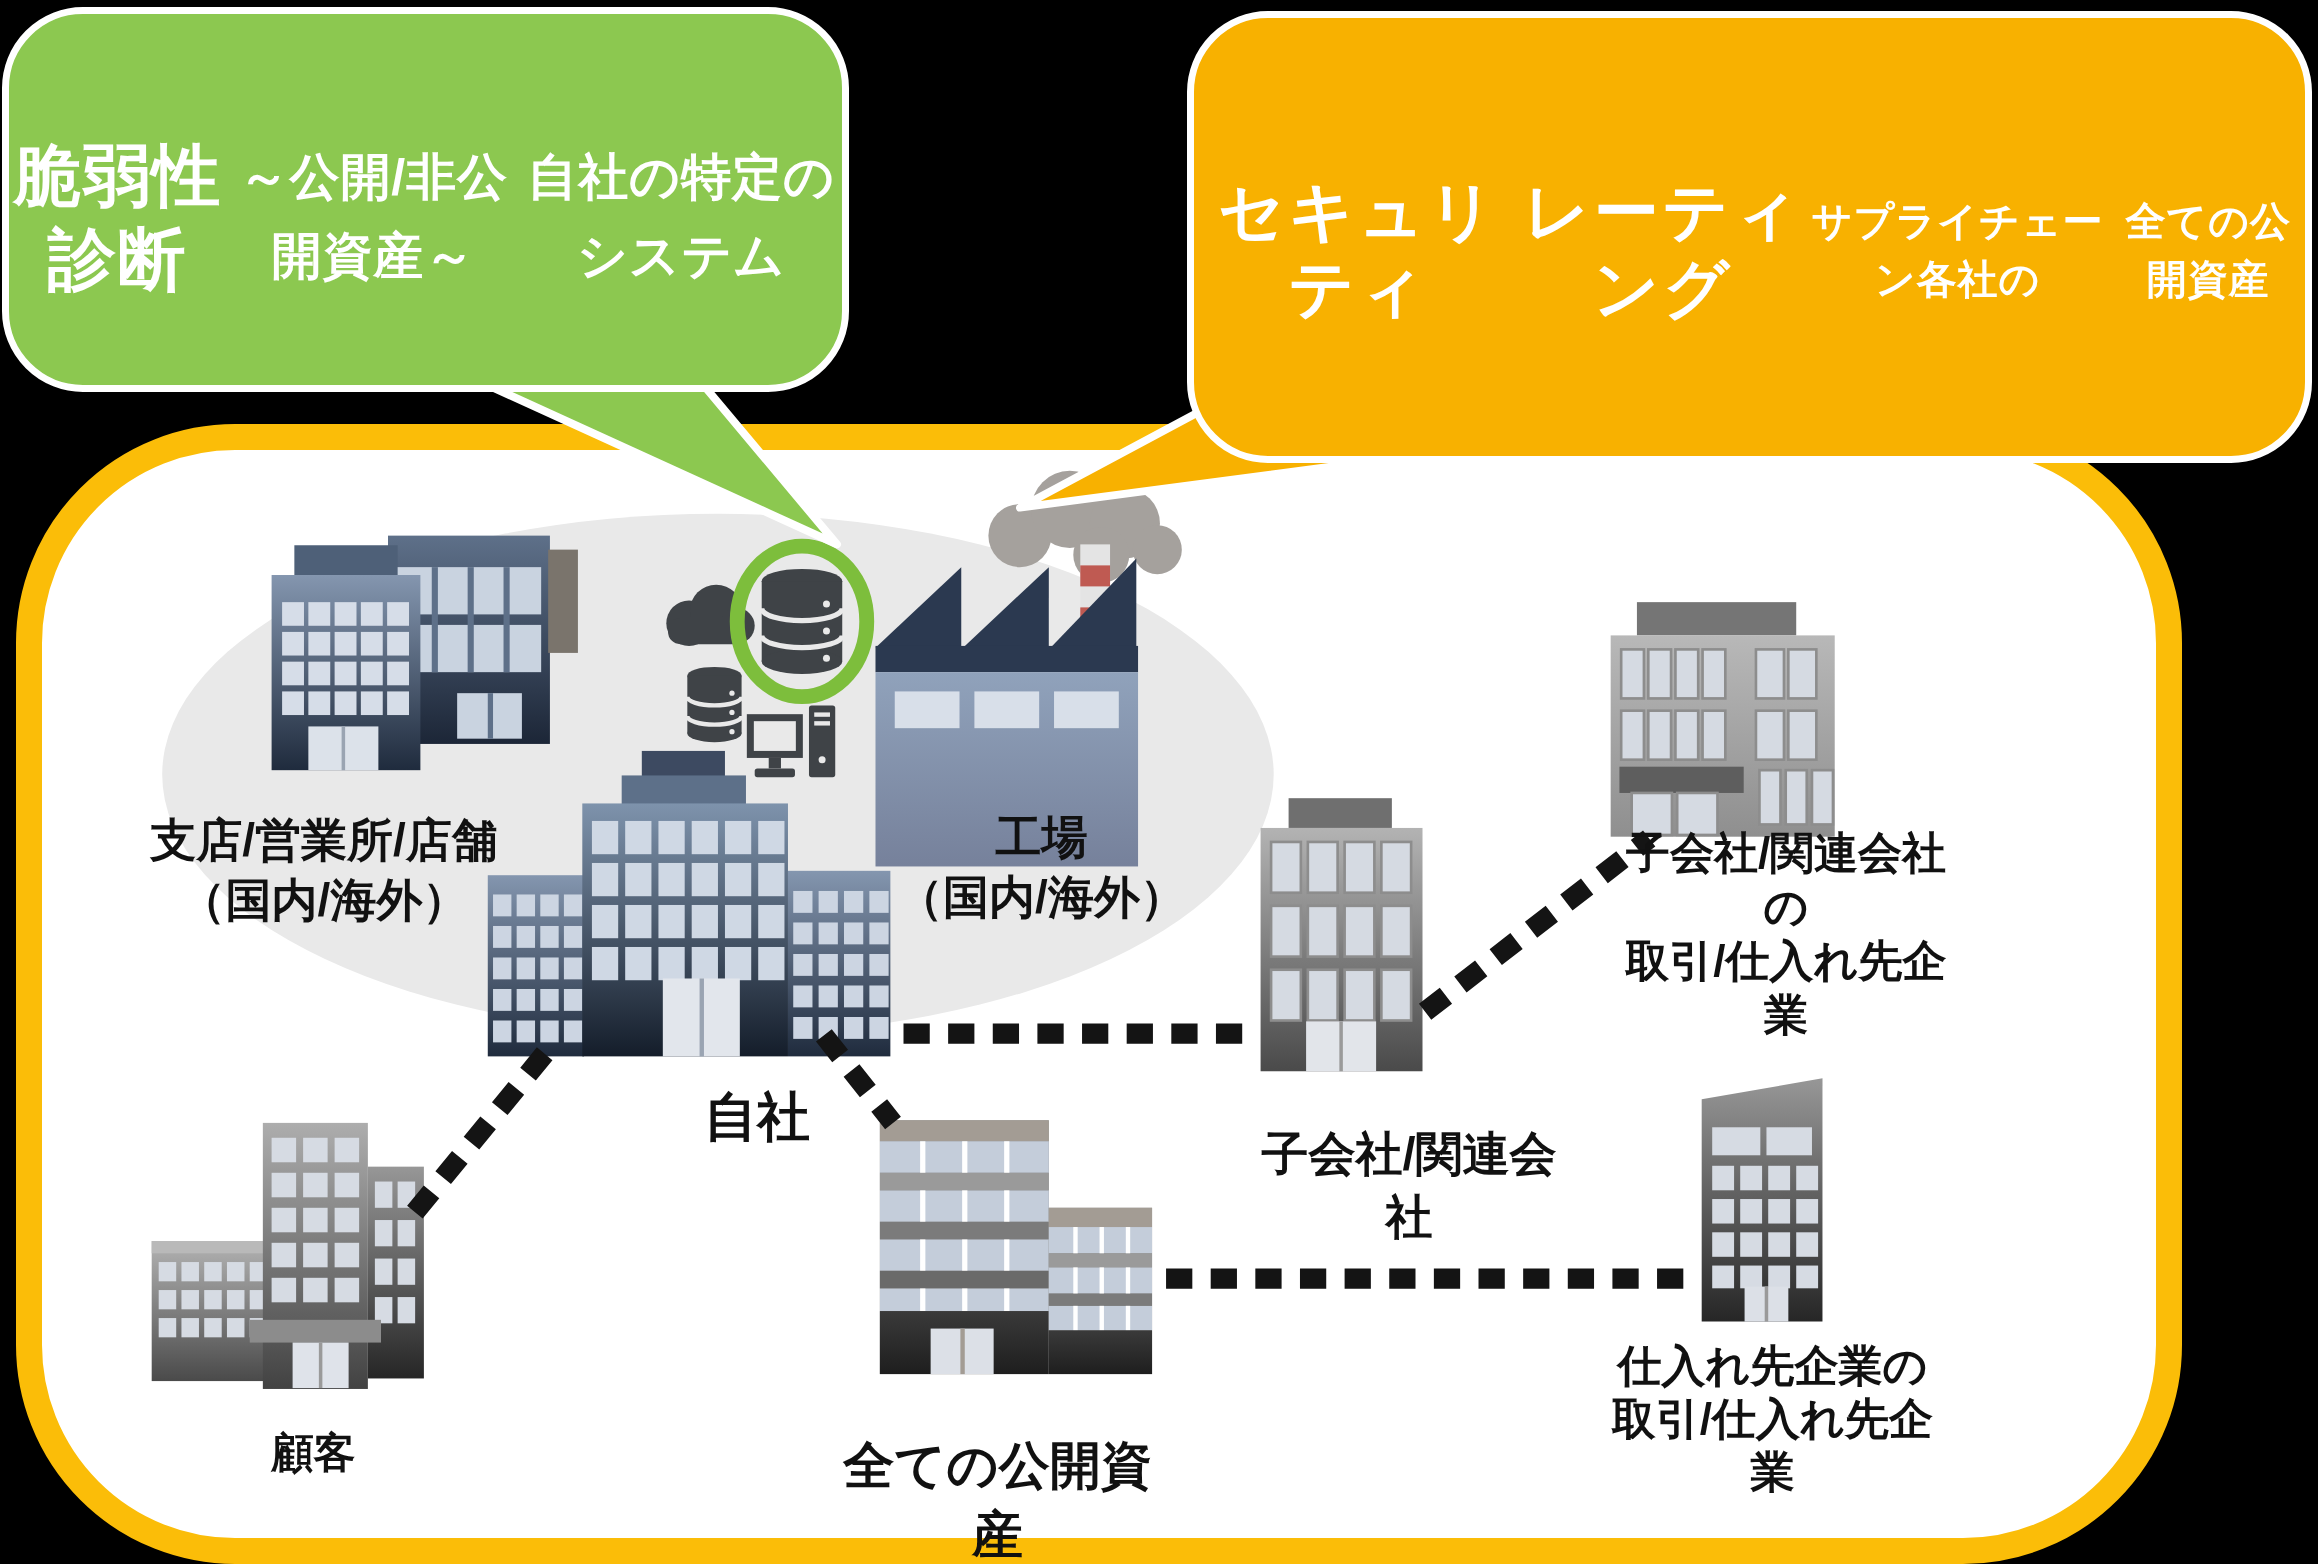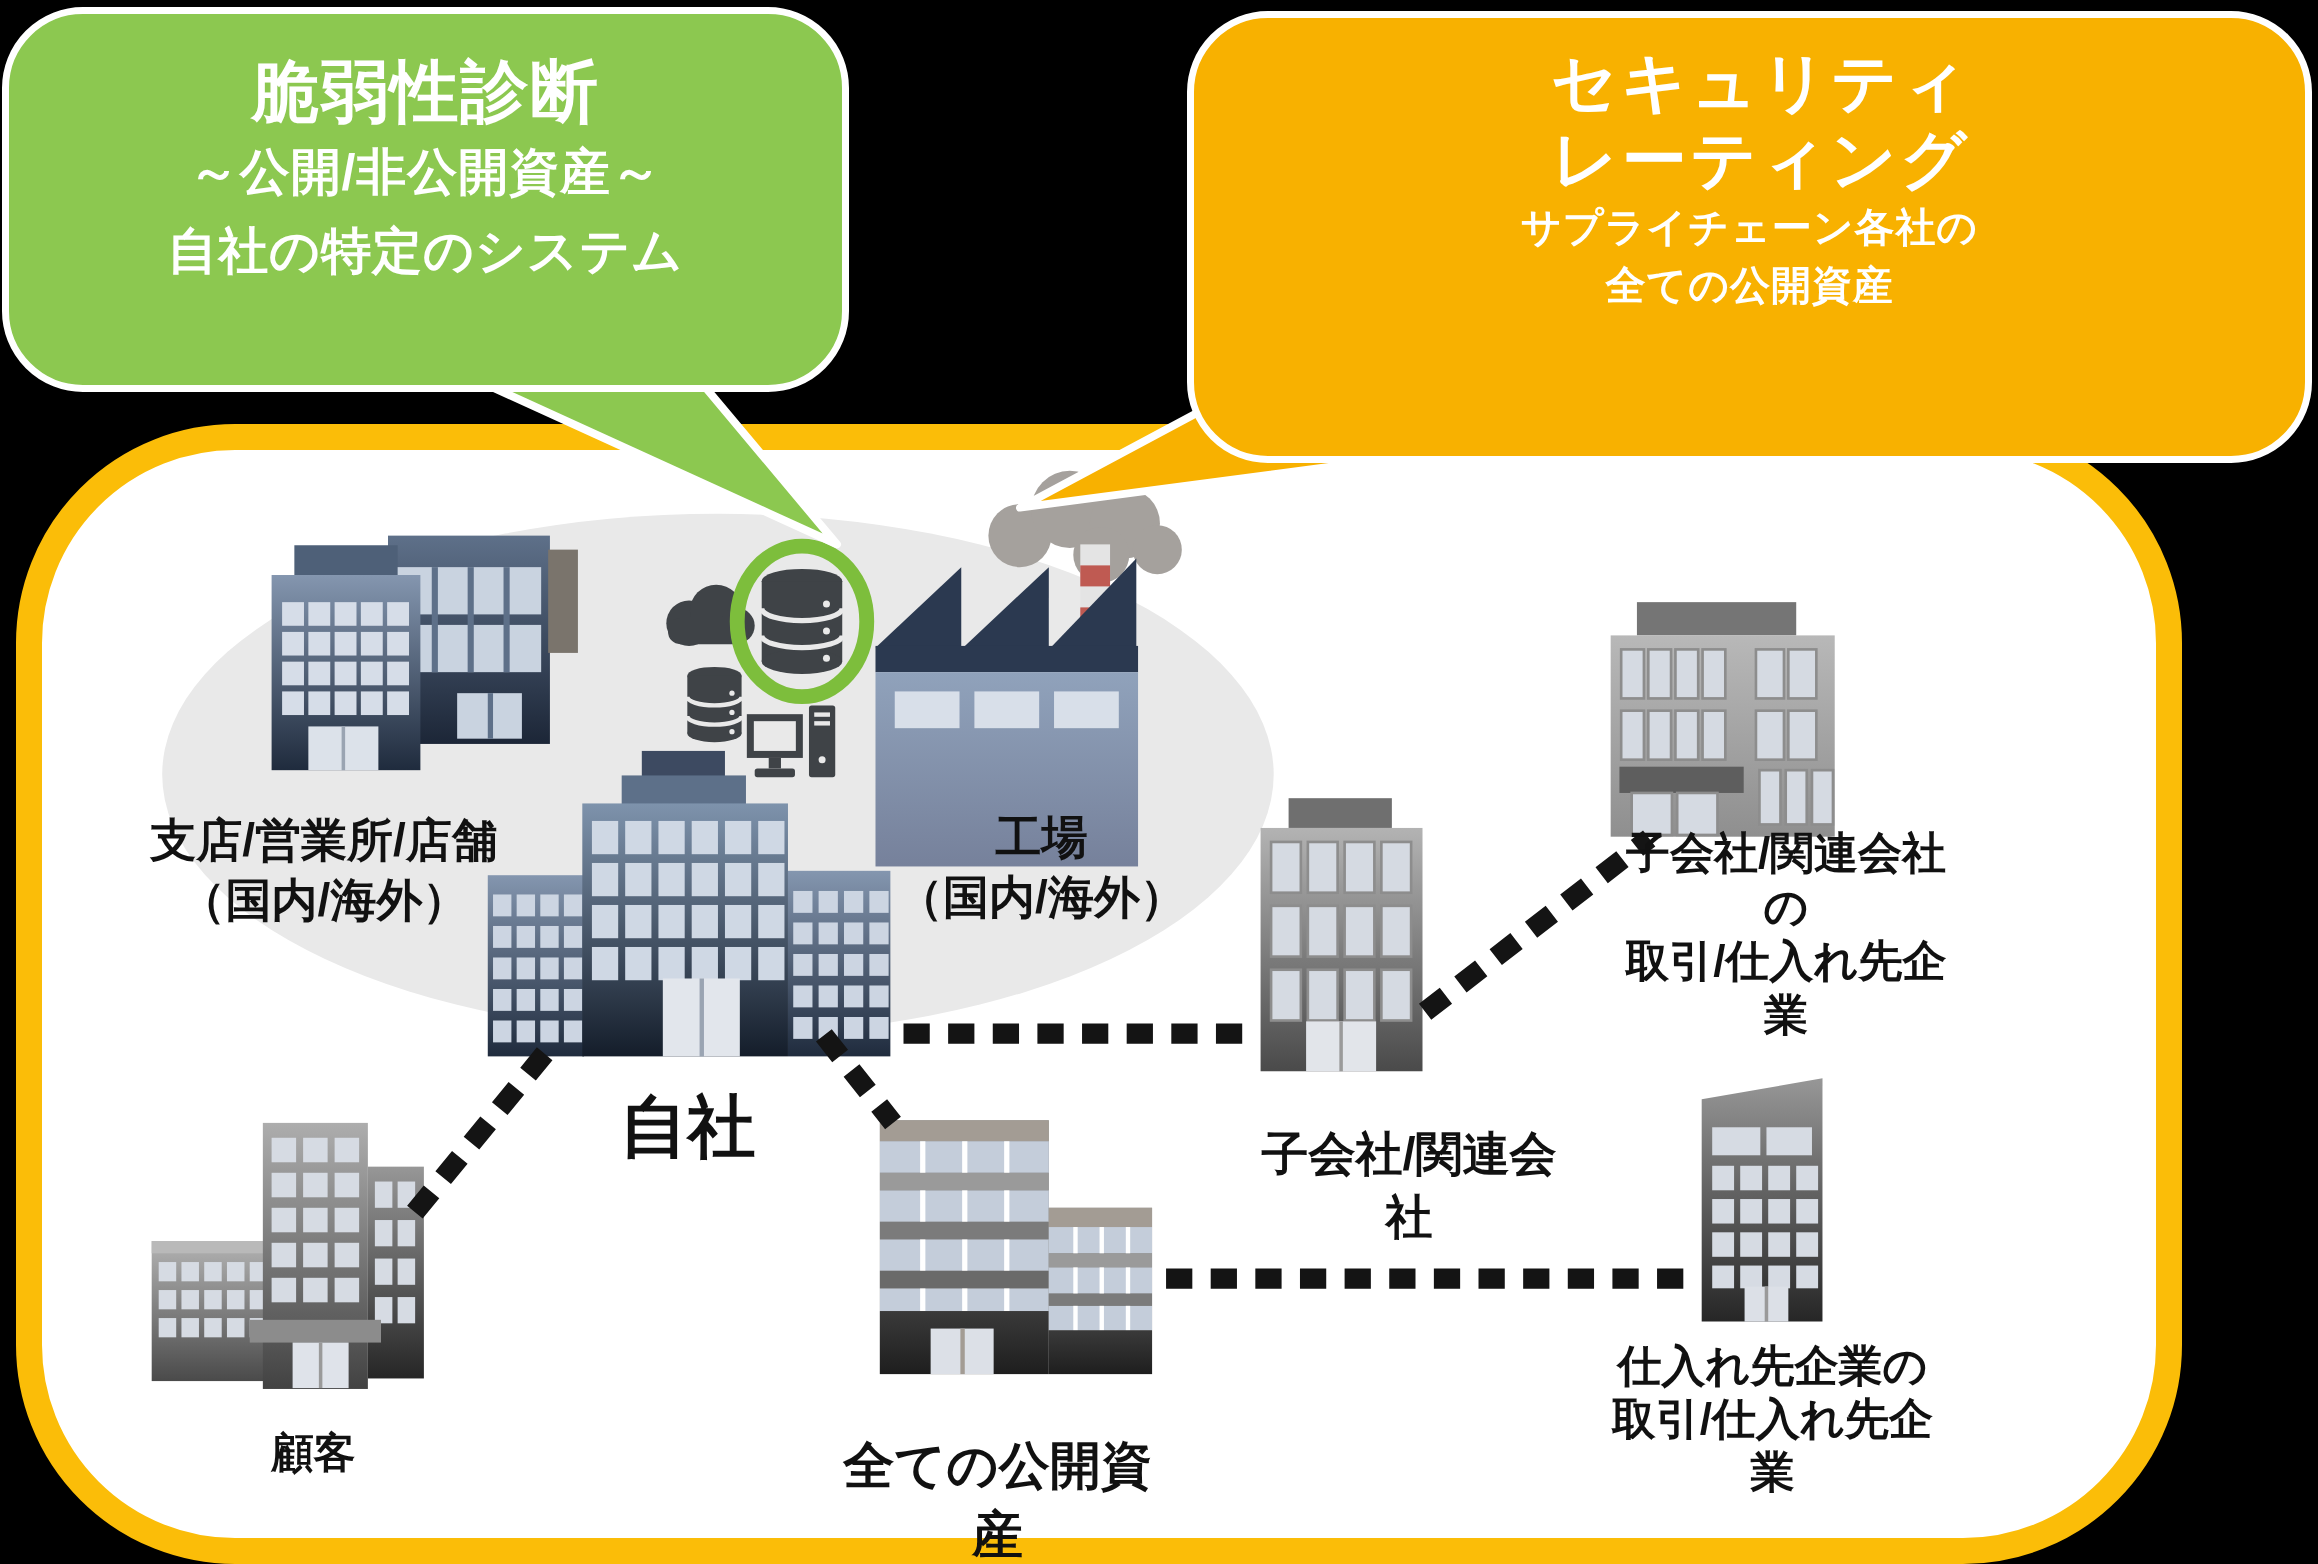--- a/index.html
+++ b/index.html
@@ -6,33 +6,33 @@
   .canvas{position:relative;width:2319px;height:1564px;overflow:hidden;
           font-family:"Liberation Sans","DejaVu Sans",sans-serif;}
   
   .frame{position:absolute;left:15.8px;top:424px;width:2166px;height:1140px;
          box-sizing:border-box;border:26px solid #FBBD08;border-radius:219px;
          background:#ffffff;z-index:1;}
   .layer{position:absolute;left:0;top:0;width:2319px;height:1564px;z-index:2;}
   .tails{z-index:5;}
   
   .bubble{position:absolute;box-sizing:border-box;border:7.9px solid #ffffff;
-          border-radius:81px;z-index:6;display:flex;flex-direction:column;
+          border-radius:81px;z-index:6;display:flex;flex-direction:row;
           align-items:center;color:#ffffff;font-weight:800;text-align:center;}
   .bubble-green{left:1.8px;top:7px;width:847px;height:385px;background:#8CC850;padding-top:35px;}
   .bubble-orange{left:1187px;top:10.5px;width:1125px;height:452px;background:#F8B100;padding-top:26px;}
   .bg-title{font-size:68px;line-height:84px;letter-spacing:1.8px;}
   .bg-line{font-size:50px;line-height:79px;letter-spacing:0.9px;}
   .ob-title{font-size:65px;line-height:77px;letter-spacing:3.5px;margin-left:23px;}
   .ob-line{font-size:40px;line-height:58px;letter-spacing:0.9px;}
   
   .nlabel{position:absolute;color:#111;font-weight:800;text-align:center;z-index:4;}
   .l-branch{left:114px;top:810px;width:420px;font-size:46px;line-height:60px;}
   .l-factory{left:884px;top:807px;width:315px;font-size:46px;line-height:60px;}
-  .l-own{left:600px;top:1082px;width:175px;font-size:68px;}
+  .l-own{left:635px;top:1082px;width:175px;font-size:53px;text-align:right;}
   .l-subsidiary{left:1260px;top:1123px;width:298px;font-size:47px;}
   .l-subpartner{left:1611px;top:826px;width:350px;font-size:44px;line-height:54px;}
   .l-customer{left:226px;top:1425px;width:175px;font-size:42px;}
   .l-supplier{left:840px;top:1432px;width:315px;font-size:51px;}
   .l-suppartner{left:1602px;top:1339px;width:341px;font-size:44px;line-height:53px;}
 </style>
 </head>
 <body>
 
 <div class="canvas">

